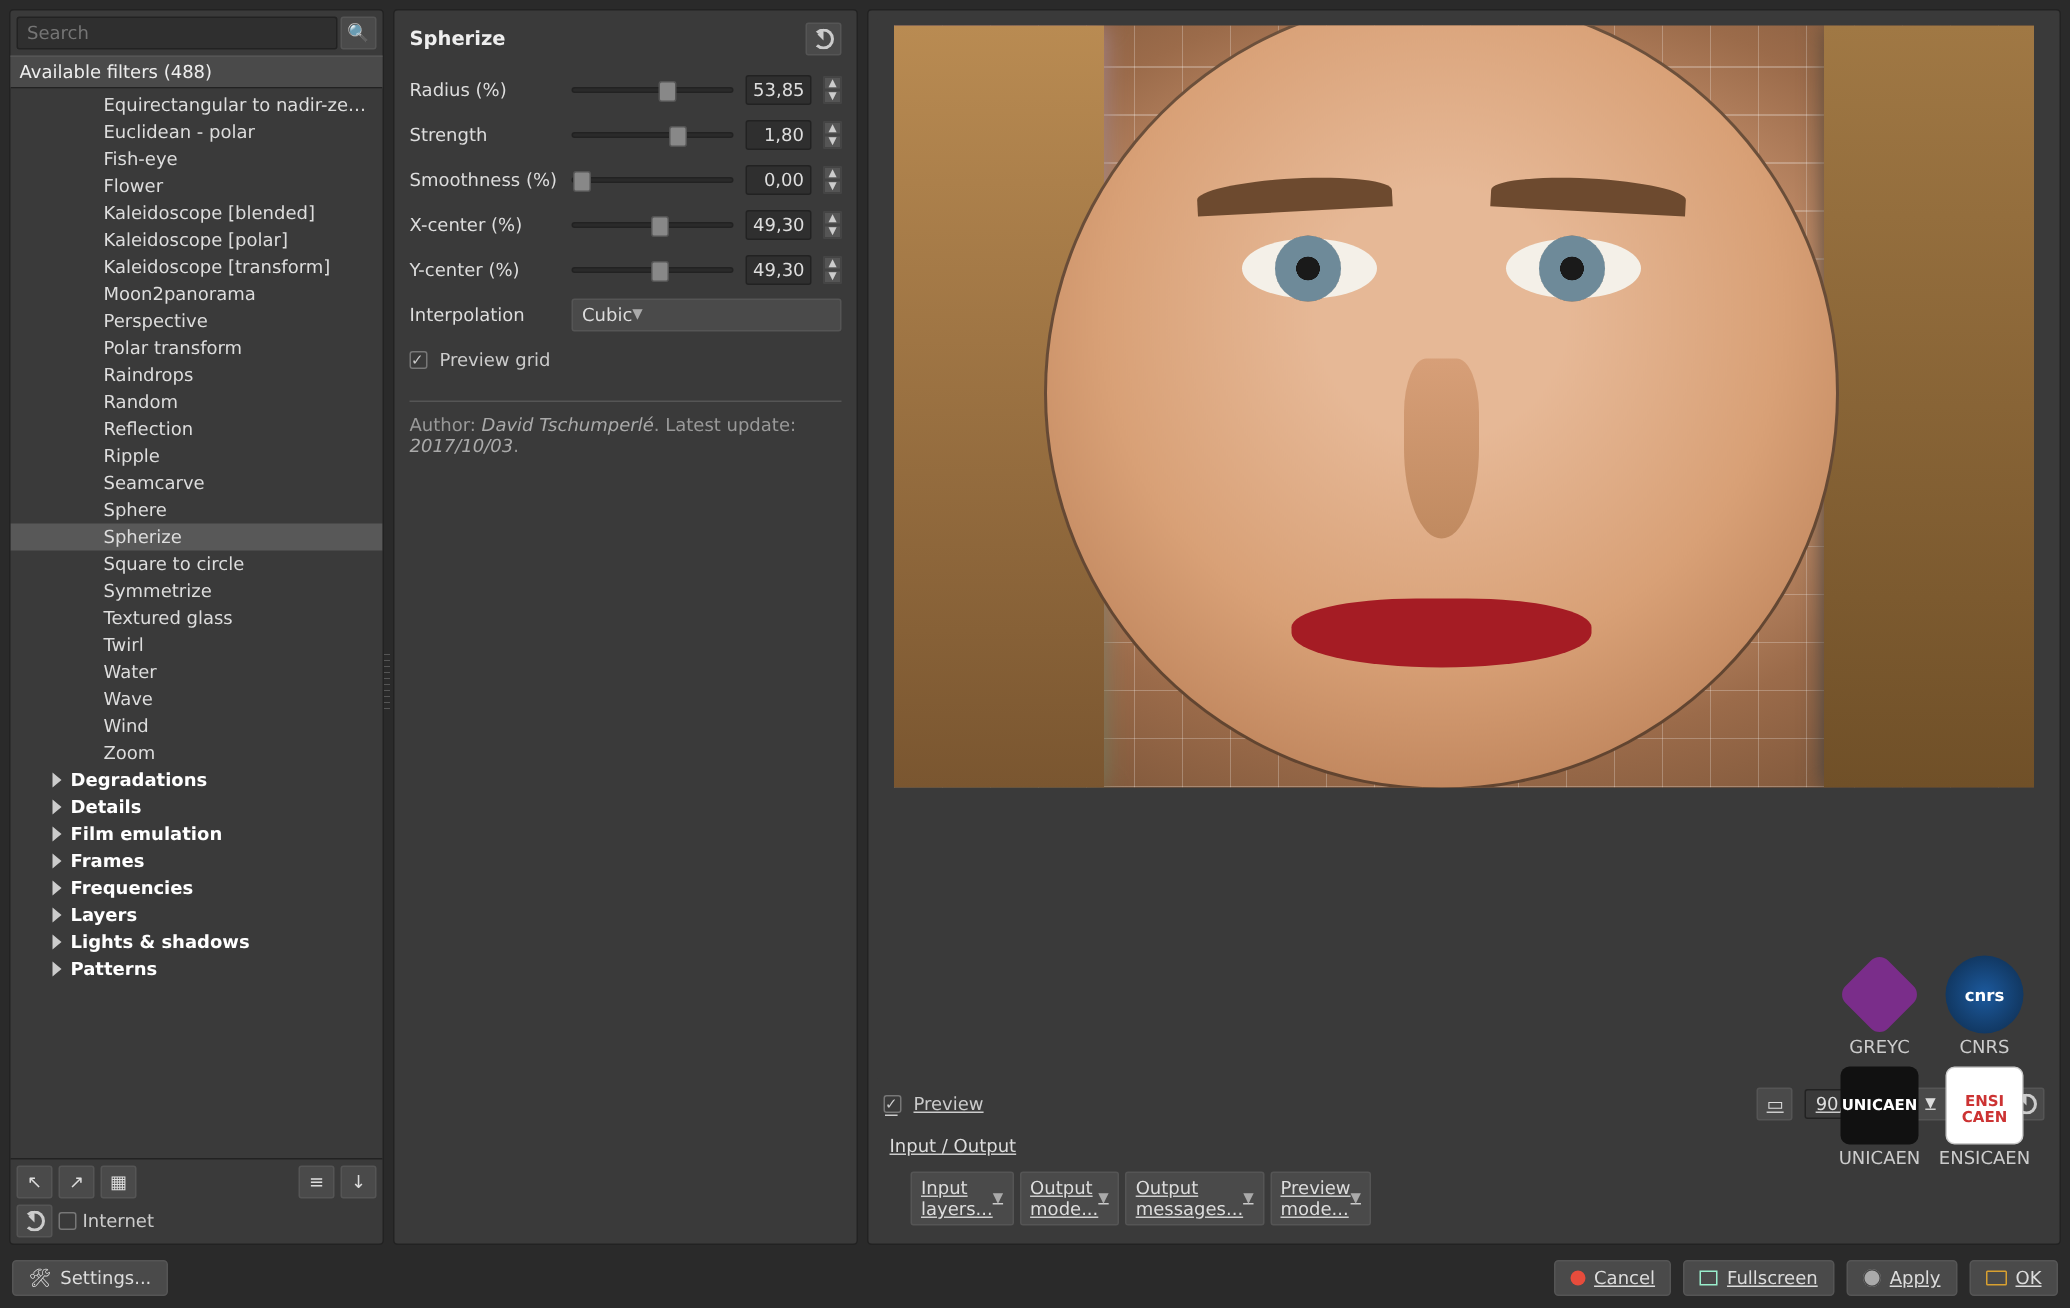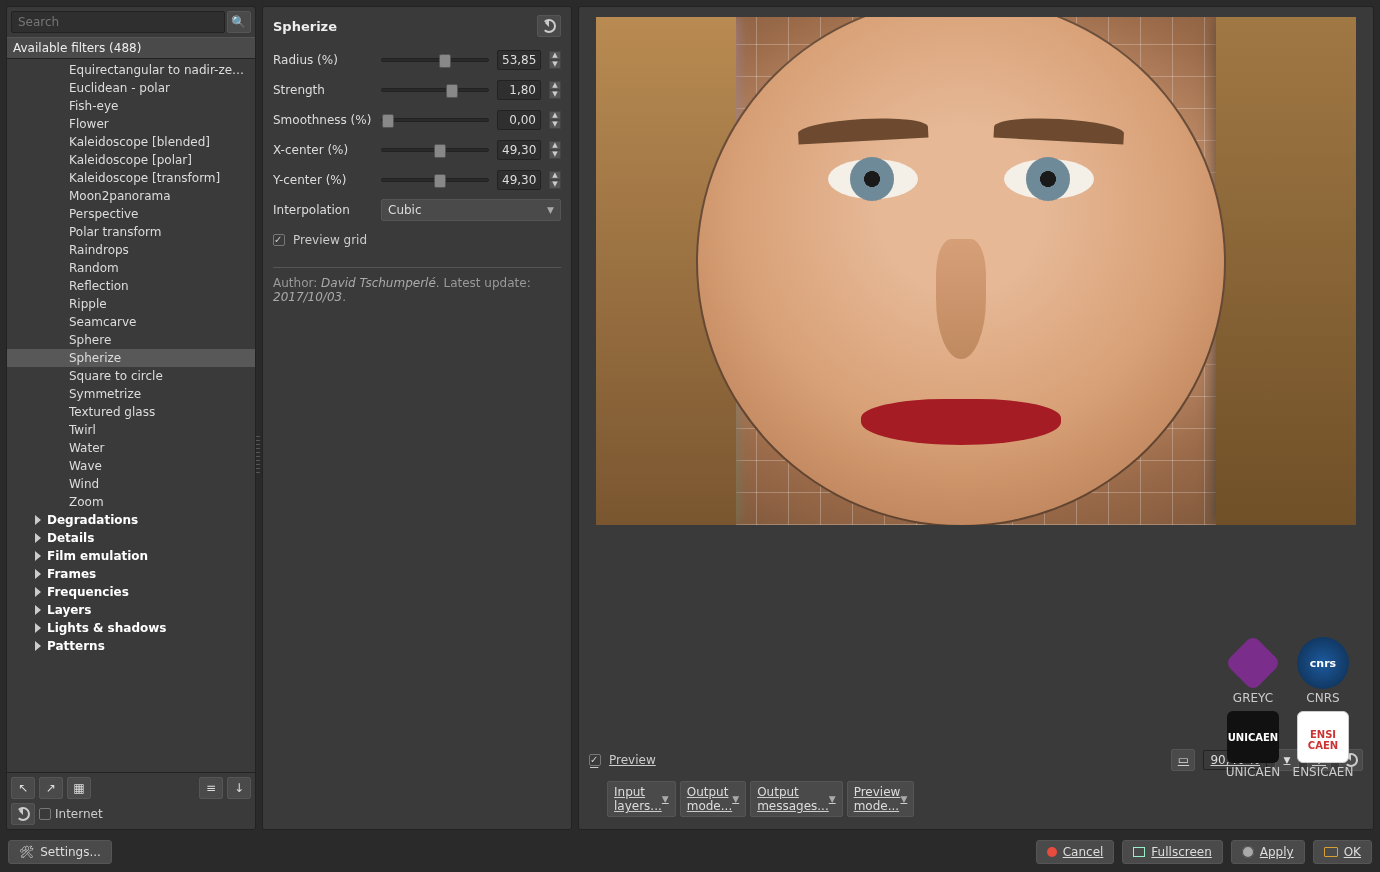--- a/index.html
+++ b/index.html
@@ -34,21 +34,21 @@
 
 .mid-header { display:flex; align-items:center; justify-content:space-between; margin-bottom:12px; }
 .mid-title { font-weight:bold; color:#eee; font-size:13px; }
 .param-row { display:flex; align-items:center; gap:8px; margin-bottom:8px; height:22px; }
 .param-label { width:100px; color:#ddd; }
 .slider-track { flex:1; height:4px; background:#2a2a2a; border-radius:2px; border:1px solid #222; position:relative; }
 .slider-knob { position:absolute; top:-5px; width:12px; height:14px; background:#888; border:1px solid #555; border-radius:2px; }
 .spin-val { width:44px; background:#2f2f2f; border:1px solid #222; color:#ddd; padding:2px 4px; text-align:right; border-radius:2px; }
 .spin-btns { display:flex; flex-direction:column; }
 .spin-btns div { width:12px; height:9px; background:#555; border:1px solid #444; font-size:7px; text-align:center; line-height:6px; color:#ccc; cursor:pointer; }
-.dropdown { flex:1; background:#4a4a4a; border:1px solid #555; border-radius:2px; padding:3px 6px; color:#ddd; display:flex; justify-content:space-between; align-items:center; cursor:pointer; }
+.dropdown { flex:1; background:#4a4a4a; border:1px solid #555; border-radius:2px; padding:3px 6px; color:#ddd; display:flex; justify-content:flex-start; align-items:center; cursor:pointer; }
 .dropdown .caret { font-size:9px; color:#aaa; }
 .sep { border:none; border-top:1px solid #555; margin:8px 0; }
 .author { color:#999; font-size:11px; font-style:normal; }
 .author em { font-style:italic; color:#aaa; }
 
 
 .preview-area { flex:1; background:#3a3a3a; display:flex; align-items:flex-start; justify-content:center; padding:4px 4px 4px 4px; overflow:hidden; }
 .preview-img { width:760px; height:508px; position:relative; background: radial-gradient(ellipse at 50% 45%, #d9a788 15%, #c8936f 40%, #9b6b4a 65%, #7a5438 90%); overflow:hidden; }
 .preview-img::before { content:""; position:absolute; inset:0; background:
   repeating-linear-gradient(0deg, rgba(255,255,255,0.25) 0 1px, transparent 1px 32px),
@@ -279,20 +279,21 @@
         <div class="btn-mini">
             <span class="arrow-sm">▼</span>
           </div>
         <div class="btn-mini">
             <span class="plus-ic">＋</span>
           </div>
         <div class="btn-mini">
             <span class="refresh-ic"></span>
           </div>
       </div>
+      <div class="io-label">Input / Output</div>
       <div class="io-selects" id="io-selects">
           <div class="dropdown">
             <span>Input layers...</span>
             <span class="caret">▼</span>
           </div>
           <div class="dropdown">
             <span>Output mode...</span>
             <span class="caret">▼</span>
           </div>
           <div class="dropdown">

